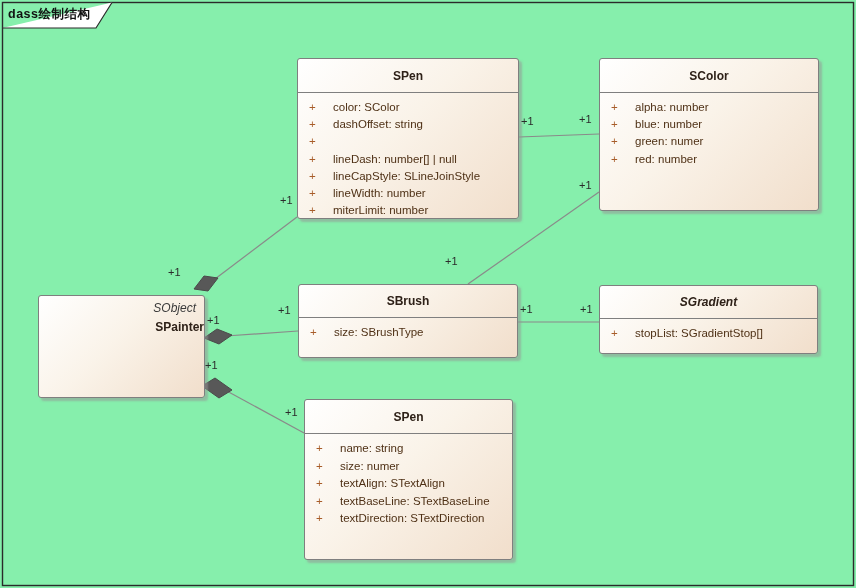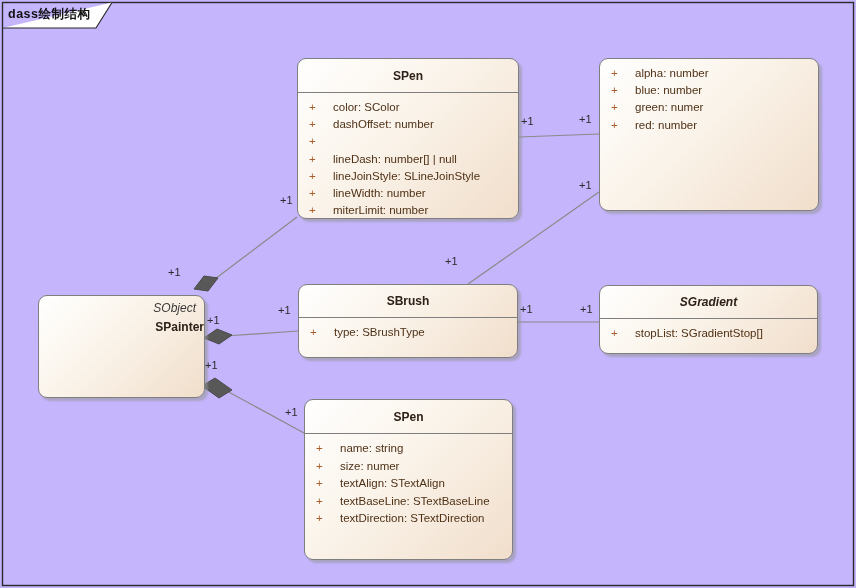--- a/index.html
+++ b/index.html
@@ -1,28 +1,28 @@
 <!DOCTYPE html>
 <html><head>
 <meta charset="utf-8">
 <style>
   html,body { margin:0; padding:0; background:#fff; }
   #canvas {
-    position:relative; width:856px; height:588px; background:#c4b5fd;
+    position:relative; width:856px; height:588px; background:#86efac;
     font-family:"Liberation Sans", sans-serif; overflow:hidden;
   }
   #wires { position:absolute; left:0; top:0; width:856px; height:588px; }
   .frame-tab-label {
     position:absolute; left:8px; top:6px; font-size:12.5px; font-weight:bold;
     color:#111; letter-spacing:0.5px; white-space:nowrap;
   }
   .uml-class {
     position:absolute; box-sizing:border-box;
     background:linear-gradient(135deg,#ffffff 0%,#faf3e9 45%,#f1decb 100%);
-    border:1px solid #7f7f7f; border-radius:9px;
+    border:1px solid #7f7f7f; border-radius:3px;
     box-shadow:3px 3px 2px rgba(150,150,150,0.55);
   }
   .uml-title {
     display:flex; align-items:center; justify-content:center;
     font-size:12px; font-weight:bold; color:#2e2118;
     border-bottom:1px solid #7f7f7f; box-sizing:border-box;
   }
   .uml-title.italic { font-style:italic; }
   .uml-attrs { padding-top:6px; }
   .attr-row { display:flex; height:17.2px; line-height:17.2px; font-size:11.5px; color:#4f3116; white-space:nowrap; }
@@ -70,45 +70,46 @@
 
   <div class="uml-class" style="left:297px; top:58px; width:222px; height:161px;">
     <div class="uml-title" style="height:34px;">SPen</div>
     <div class="uml-attrs">
       <div class="attr-row">
         <span class="attr-plus">+</span>
         <span>color: SColor</span>
       </div>
       <div class="attr-row">
         <span class="attr-plus">+</span>
-        <span>dashOffset: number</span>
+        <span>dashOffset: string</span>
       </div>
       <div class="attr-row">
         <span class="attr-plus">+</span>
       </div>
       <div class="attr-row">
         <span class="attr-plus">+</span>
         <span>lineDash: number[] | null</span>
       </div>
       <div class="attr-row">
         <span class="attr-plus">+</span>
-        <span>lineJoinStyle: SLineJoinStyle</span>
+        <span>lineCapStyle: SLineJoinStyle</span>
       </div>
       <div class="attr-row">
         <span class="attr-plus">+</span>
         <span>lineWidth: number</span>
       </div>
       <div class="attr-row">
         <span class="attr-plus">+</span>
         <span>miterLimit: number</span>
       </div>
     </div>
   </div>
 
   <div class="uml-class" style="left:599px; top:58px; width:220px; height:153px;">
+    <div class="uml-title" style="height:34px;">SColor</div>
     <div class="uml-attrs">
       <div class="attr-row">
         <span class="attr-plus">+</span>
         <span>alpha: number</span>
       </div>
       <div class="attr-row">
         <span class="attr-plus">+</span>
         <span>blue: number</span>
       </div>
       <div class="attr-row">
@@ -120,21 +121,21 @@
         <span>red: number</span>
       </div>
     </div>
   </div>
 
   <div class="uml-class" style="left:298px; top:284px; width:220px; height:74px;">
     <div class="uml-title" style="height:33px;">SBrush</div>
     <div class="uml-attrs">
       <div class="attr-row">
         <span class="attr-plus">+</span>
-        <span>type: SBrushType</span>
+        <span>size: SBrushType</span>
       </div>
     </div>
   </div>
 
   <div class="uml-class" style="left:599px; top:285px; width:219px; height:69px;">
     <div class="uml-title italic" style="height:33px;">SGradient</div>
     <div class="uml-attrs">
       <div class="attr-row">
         <span class="attr-plus">+</span>
         <span>stopList: SGradientStop[]</span>

